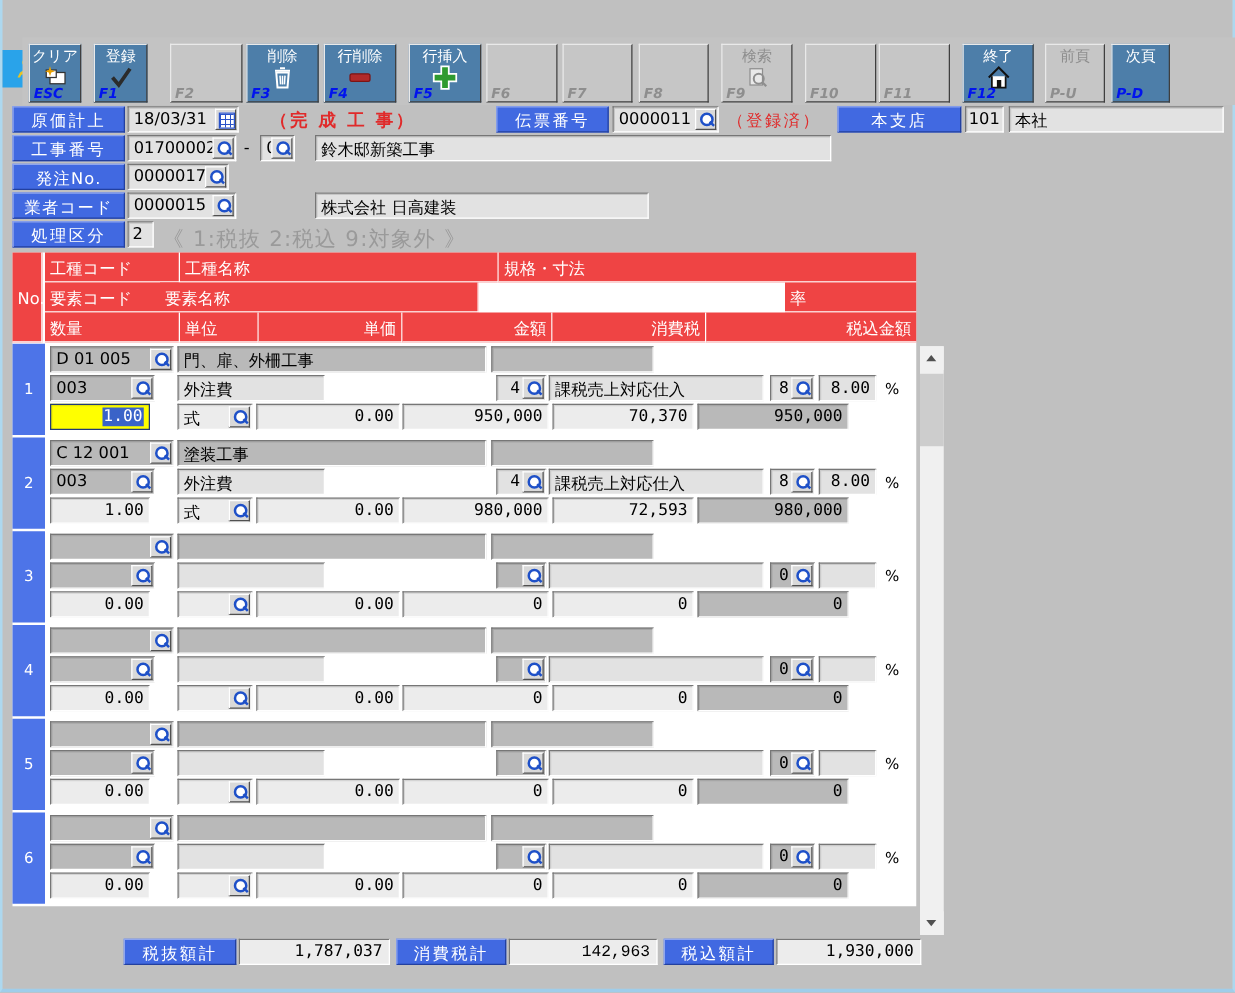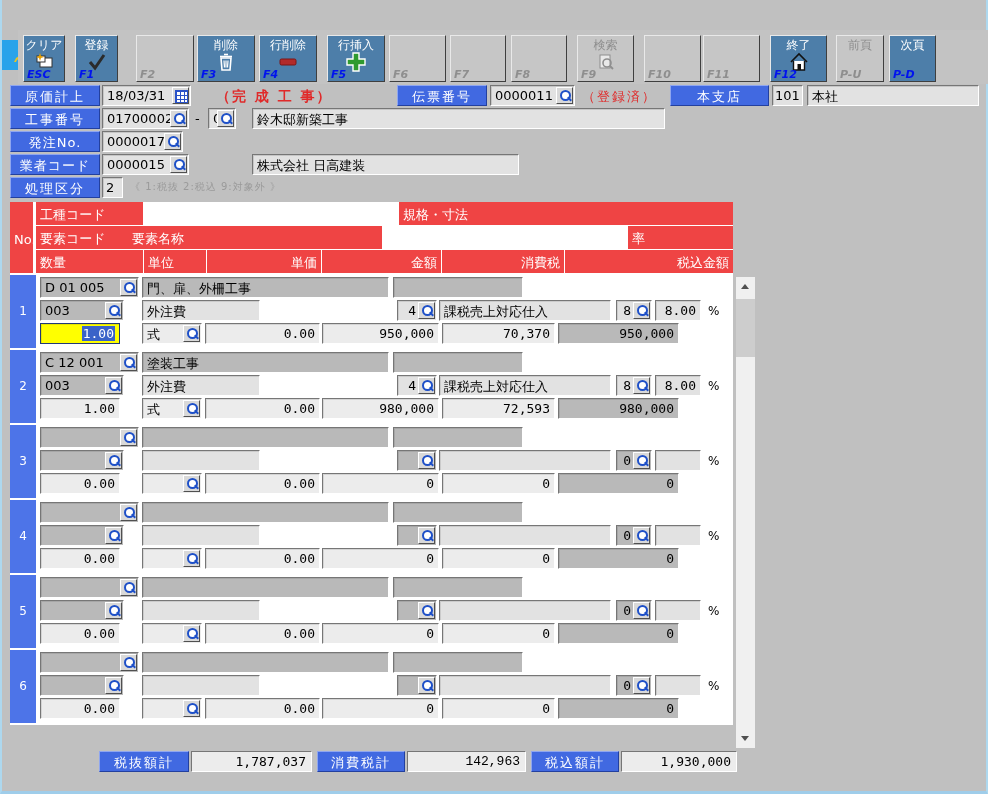--- a/index.html
+++ b/index.html
@@ -33,21 +33,21 @@
   
   .bluelabel { position:absolute; height:21px; background:#4169e1; color:#fff; font-size:13px;
                text-align:center; padding-top:2px; letter-spacing:2px;
                border:1px solid; border-color:#8fa6ef #23409f #23409f #8fa6ef; }
   .fld { position:absolute; height:21px; border:1px solid; border-color:#767676 #ffffff #ffffff #767676;
          background:#ececec; font-size:13px; color:#000; padding:2px 4px 0; overflow:hidden; white-space:nowrap;
          box-shadow:inset 1px 1px 0 rgba(0,0,0,0.12); }
   .fld.lt { background:#e2e2e2; }
   .fld.hasbtn { padding-right:22px; }
   .redtext { position:absolute; color:#e02a2a; font-size:14px; font-weight:bold; letter-spacing:2px; }
-  .graytext { position:absolute; color:#9a9a9a; font-size:10px; letter-spacing:1px; }
+  .graytext { position:absolute; color:#9a9a9a; font-size:17px; letter-spacing:1px; }
 
   .magbtn { position:absolute; right:1px; top:1px; width:17px; height:17px; background:#d9d9d9;
             border:1px solid; border-color:#fff #505050 #505050 #fff; cursor:pointer; }
   .magbtn::before { content:""; position:absolute; left:3px; top:2px; width:7px; height:7px;
             border:2px solid #1e50c8; border-radius:50%; background:#fff; }
   .magbtn::after { content:""; position:absolute; left:10px; top:10px; width:5px; height:2px;
             background:#1e50c8; transform:rotate(45deg); }
   .calbtn { position:absolute; right:1px; top:1px; width:17px; height:17px; background:#d9d9d9;
             border:1px solid; border-color:#fff #505050 #505050 #fff; cursor:pointer; }
   .calbtn::before { content:""; position:absolute; left:2px; top:2px; width:11px; height:11px; background:
@@ -265,20 +265,21 @@
 
     <div class="bluelabel" style="left:8px;top:177px;width:90px;">処理区分</div>
     <div class="fld lt" style="left:100px;top:177px;width:21px;padding:2px 3px 0;">2</div>
     <span class="graytext" style="left:128px;top:180px;">《 1:税抜 2:税込 9:対象外 》</span>
   </div>
 
   <div class="table-wrap">
 
     <div class="th c" style="left:0;top:0;width:24px;height:72px;padding-top:30px;">No.</div>
     <div class="th" style="left:26px;top:0;width:108px;height:24px;">工種コード</div>
+    <div class="th" style="left:134px;top:0;width:255px;height:24px;">工種名称</div>
     <div class="th" style="left:389px;top:0;width:334px;height:24px;border-right:none;">規格・寸法</div>
     <div class="th" style="left:26px;top:24px;width:108px;height:24px;">要素コード</div>
     <div class="th" style="left:118px;top:24px;width:255px;height:24px;">要素名称</div>
     <div class="th" style="left:618px;top:24px;width:105px;height:24px;border-right:none;">率</div>
     <div class="th" style="left:26px;top:48px;width:108px;height:24px;">数量</div>
     <div class="th" style="left:134px;top:48px;width:63px;height:24px;">単位</div>
     <div class="th r" style="left:197px;top:48px;width:115px;height:24px;">単価</div>
     <div class="th r" style="left:312px;top:48px;width:120px;height:24px;">金額</div>
     <div class="th r" style="left:432px;top:48px;width:123px;height:24px;">消費税</div>
     <div class="th r" style="left:555px;top:48px;width:168px;height:24px;border-right:none;">税込金額</div>

